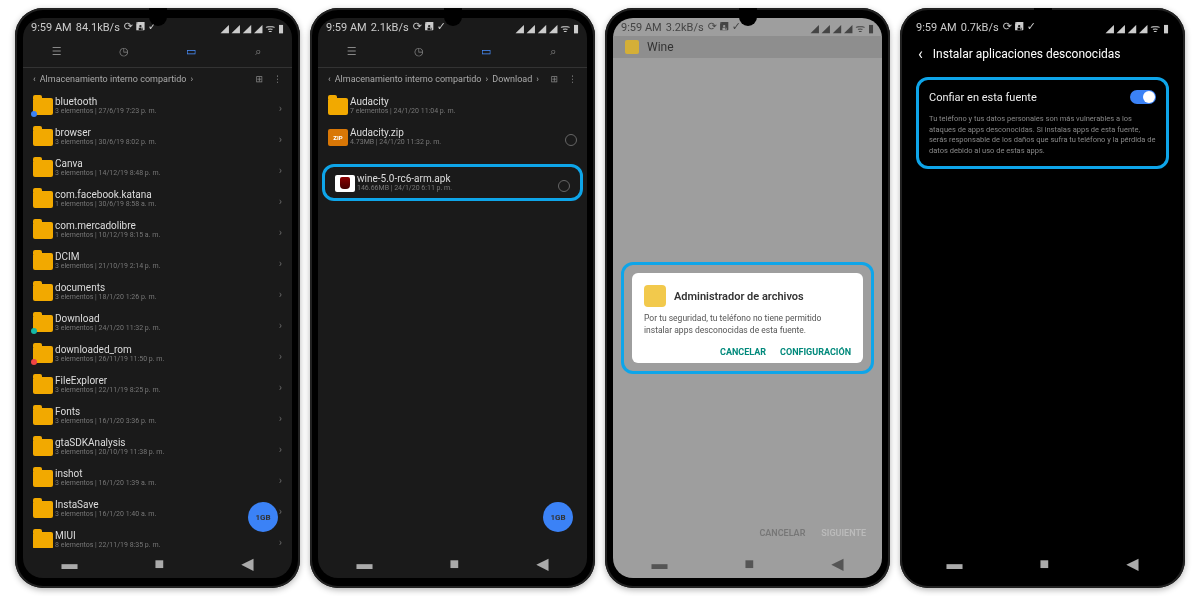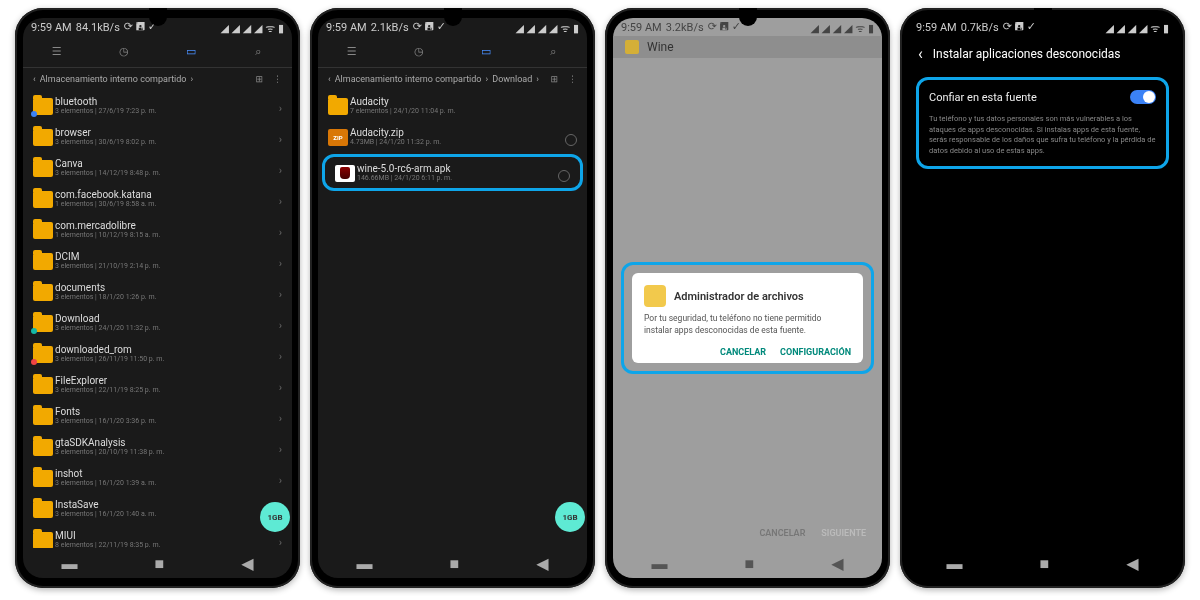--- a/index.html
+++ b/index.html
@@ -42,21 +42,21 @@
     .fname { flex:1; }
     .fname .name { font-size:10px; color:#ddd;}
     .fname .meta { font-size:7px; color:#777;}
     .fchevron { color:#666; font-size:11px;}
     .fradio { width:12px; height:12px; border:1.5px solid #666; border-radius:50%;}
     .badge-dot { width:6px; height:6px; border-radius:50%; position:absolute; bottom:-2px; left:-2px;}
     .badge-blue { background:#3b82f6;}
     .badge-red { background:#ef4444;}
     .badge-teal { background:#14b8a6;}
 
-    .fab { position:absolute; bottom:46px; right:2px; width:30px; height:30px; border-radius:50%; background:#5eead4; display:flex; align-items:center; justify-content:center; font-size:8px; font-weight:700; color:#333;}
+    .fab { position:absolute; bottom:46px; right:14px; width:30px; height:30px; border-radius:50%; background:#3b82f6; display:flex; align-items:center; justify-content:center; font-size:8px; font-weight:700; color:#333;}
 
     .navbar { height:30px; display:flex; justify-content:space-around; align-items:center; color:#aaa; margin-top:auto;}
 
     .hl-red { border:3px solid #0ea5e9; border-radius:12px; }
 
     
     .wine-header { height:22px; background:#8e8e8e; display:flex; align-items:center; gap:8px; padding:0 12px; color:#333; font-size:12px;}
     .wine-ico { width:14px; height:14px; background:#d4af37; border-radius:2px;}
     .dialog { background:#fff; border-radius:6px; margin:8px; padding:12px 12px 6px; color:#333;}
     .dialog .dheader { display:flex; gap:8px; align-items:center; font-size:11px; font-weight:600; margin-bottom:6px;}
@@ -285,21 +285,21 @@
         <div class="fileitem">
           <div class="fileicon zip">
             <div style="color:#fff;font-size:6px;text-align:center;line-height:17px;font-weight:700">ZIP</div>
           </div>
           <div class="fname">
             <div class="name">Audacity.zip</div>
             <div class="meta">4.73MB | 24/1/20 11:32 p. m.</div>
           </div>
           <div class="fradio"></div>
         </div>
-        <div class="fileitem hl-red" style="border-radius: 12px; margin: 2px 4px;">
+        <div class="fileitem hl-red" style="border-radius: 12px; margin: 12px 4px;">
           <div class="fileicon apk" style="background: rgb(255, 255, 255);">
             <div style="width:10px;height:12px;margin:2px auto;background:linear-gradient(#8b0000,#400);border-radius:2px 2px 4px 4px"></div>
           </div>
           <div class="fname">
             <div class="name">wine-5.0-rc6-arm.apk</div>
             <div class="meta">146.66MB | 24/1/20 6:11 p. m.</div>
           </div>
           <div class="fradio"></div>
         </div>
       </div>

